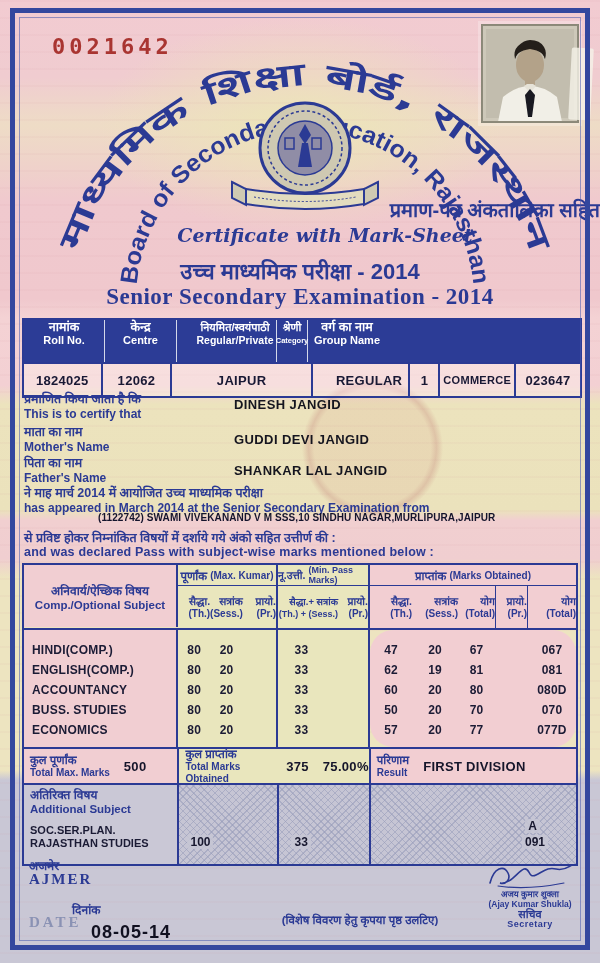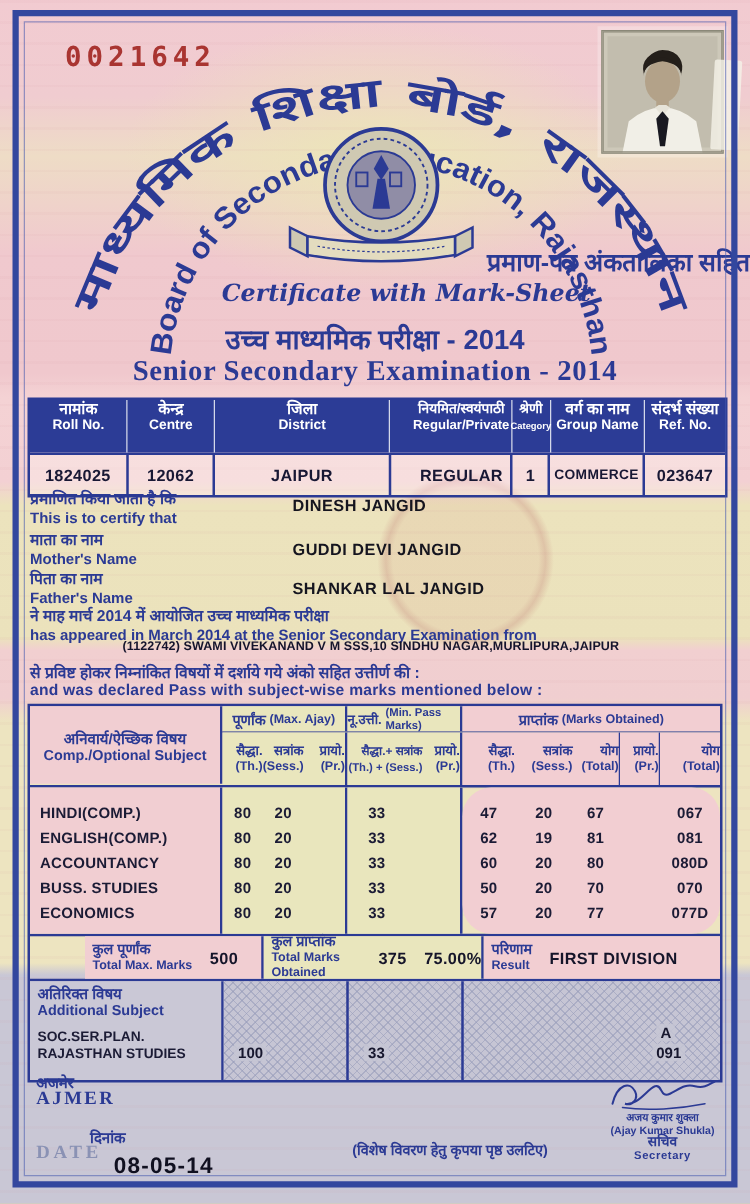--- a/index.html
+++ b/index.html
@@ -83,21 +83,21 @@
   .ow48{width:48px;}
   .mt-body{display:flex;border-top:2px solid #2b3a94;height:117px;}
   .b-subj{width:156px;border-right:2px solid #2b3a94;box-sizing:border-box;background:#f1ced2;padding-top:10px;}
   .b-max{width:100px;border-right:2px solid #2b3a94;box-sizing:border-box;background:#e9e6bd;padding-top:10px;}
   .b-min{width:92px;border-right:2px solid #2b3a94;box-sizing:border-box;background:#e9e6bd;padding-top:10px;}
   .b-obt{width:206px;background:#f2ced2;padding-top:10px;border-radius:23px;}
   .brow{height:20px;display:flex;align-items:center;font-size:12px;font-weight:bold;color:#1b1b35;letter-spacing:.2px;}
   .b-subj .brow{padding-left:8px;}
   .num{display:inline-block;text-align:center;}
   
-  .mt-tot{display:flex;height:34px;border-top:2px solid #2b3a94;padding-left:44px;}
+  .mt-tot{display:flex;height:34px;border-top:2px solid #2b3a94;}
   .t-cell{display:flex;align-items:center;box-sizing:border-box;}
   .t-max{width:156px;border-right:2px solid #2b3a94;background:#f1ced2;}
   .t-obt{width:192px;border-right:2px solid #2b3a94;background:#e9e6bd;}
   .t-res{width:206px;background:#f2ced2;}
   .t-labels{display:flex;flex-direction:column;justify-content:center;padding-left:6px;}
   .t-labels .hi{font-size:11.5px;font-weight:bold;color:#2b3a94;line-height:13px;}
   .t-labels .en{font-size:10px;font-weight:bold;color:#2b3a94;line-height:12px;}
   .t-val{font-size:13px;font-weight:bold;color:#15152a;margin-left:14px;letter-spacing:.3px;}
   
   .mt-add{display:flex;height:79px;border-top:2px solid #2b3a94;}
@@ -188,39 +188,31 @@
   <div class="itable">
     <div class="hrow">
       <div class="hcell c0">
           <span class="hi">नामांक</span>
           <span class="en">Roll No.</span>
         </div>
       <div class="hcell c1">
           <span class="hi">केन्द्र</span>
           <span class="en">Centre</span>
         </div>
-      <div class="hcell c2">
-          <span class="hi">जिला</span>
-          <span class="en">District</span>
-        </div>
       <div class="hcell c3 small">
           <span class="hi">नियमित/स्वयंपाठी</span>
           <span class="en" style="font-size:10.5px">Regular/Private</span>
         </div>
       <div class="hcell c4 small">
           <span class="hi">श्रेणी</span>
           <span class="en">Category</span>
         </div>
       <div class="hcell c5">
           <span class="hi">वर्ग का नाम</span>
           <span class="en">Group Name</span>
-        </div>
-      <div class="hcell c6">
-          <span class="hi">संदर्भ संख्या</span>
-          <span class="en">Ref. No.</span>
         </div>
     </div>
     <div class="vrow">
       <div class="vcell c0">1824025</div>
       <div class="vcell c1">12062</div>
       <div class="vcell c2">JAIPUR</div>
       <div class="vcell c3">REGULAR</div>
       <div class="vcell c4">1</div>
       <div class="vcell c5" style="font-size:11px">COMMERCE</div>
       <div class="vcell c6">023647</div>
@@ -258,21 +250,21 @@
   <div class="mtable">
     <div class="mt-head">
       <div class="mt-subjhead">
         <span class="hi">अनिवार्य/ऐच्छिक विषय</span>
         <span class="en">Comp./Optional Subject</span>
       </div>
       <div class="mt-right">
         <div class="mt-grouprow">
           <div class="gcell g-max">
               <span class="hi">पूर्णांक</span>
-              <span class="en">(Max. Ajay)</span>
+              <span class="en">(Max. Kumar)</span>
             </div>
           <div class="gcell g-min">
               <span class="hi" style="font-size:10.5px">नू.उत्ती.</span>
               <span class="en" style="font-size:9px">(Min. Pass Marks)</span>
             </div>
           <div class="gcell g-obt">
               <span class="hi">प्राप्तांक</span>
               <span class="en">(Marks Obtained)</span>
             </div>
         </div>

